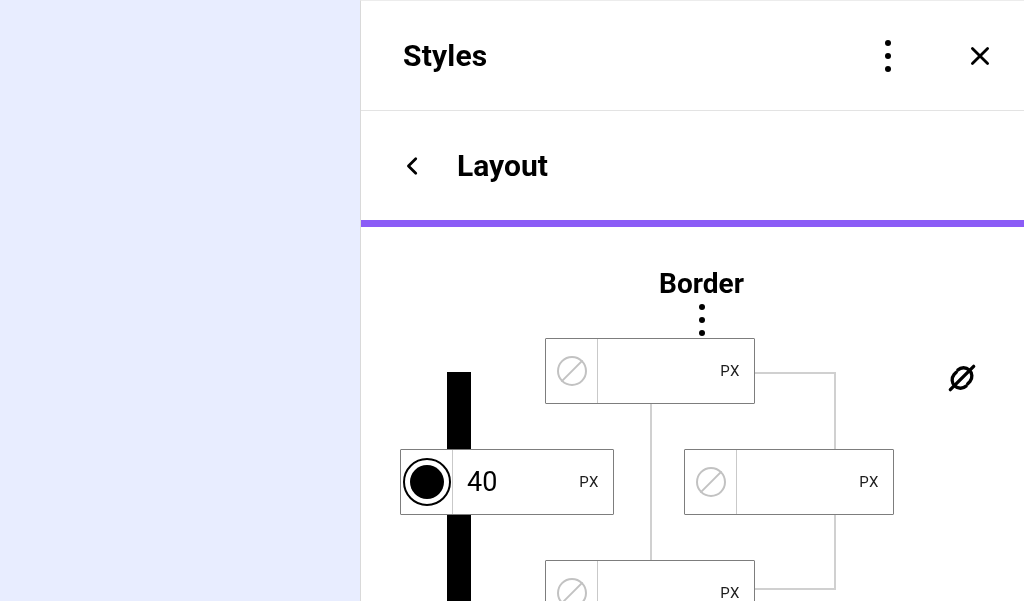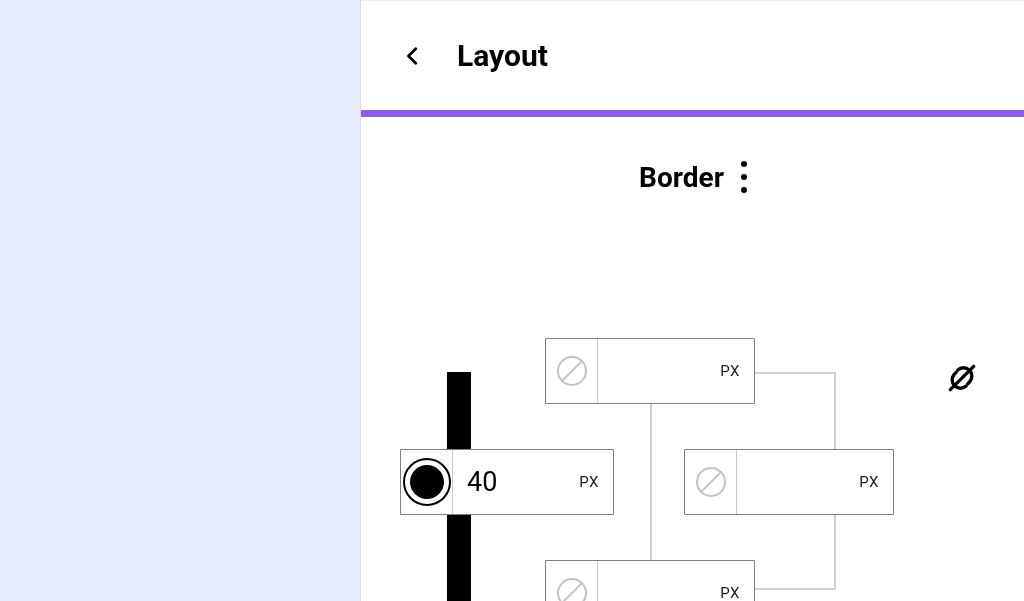--- a/index.html
+++ b/index.html
@@ -27,22 +27,23 @@
   .panel-sub {
     display: flex; align-items: center; gap: 24px;
     height: 116px; padding: 0 24px 0 32px;
     border-bottom: 7px solid #8b5cf6;
   }
   .panel-sub .back-btn { width: 40px; height: 40px; display: inline-flex; align-items: center; justify-content: center; background: transparent; border: none; cursor: pointer; color: #000; }
   .panel-sub .sub-title { font-size: 30px; font-weight: 700; }
 
   
   .section-row {
-    display: flex; align-items: center; justify-content: center;
+    display: flex; align-items: center; justify-content: space-between;
     padding: 40px 24px 18px 42px;
+    flex-direction: column;
   }
   .section-row .section-title { font-size: 28px; font-weight: 700; }
 
   
   .wire { position: absolute; background: #d0d0d0; }
   .wire.h-top    { left: 650px; top: 372px;  width: 184px; height: 2px; }
   .wire.h-bottom { left: 650px; top: 588px;  width: 184px; height: 2px; } 
   .wire.v-left   { left: 650px; top: 372px;  width: 2px; height: 218px; }
   .wire.v-right  { left: 834px; top: 372px;  width: 2px; height: 218px; }
 
@@ -103,20 +104,37 @@
   .kebab span { width: 6px; height: 6px; border-radius: 50%; background: #000; display: block; }
 
 </style>
 </head>
 <body>
 
 <div class="canvas-area"></div>
 
 <aside class="panel">
 
+  <div class="panel-header">
+    <div class="title">Styles</div>
+    <div class="actions">
+      <button class="icon-btn">
+        <span class="kebab">
+            <span></span>
+            <span></span>
+            <span></span>
+          </span>
+      </button>
+      <button class="icon-btn">
+        <svg width="26" height="26" viewBox="0 0 24 24">
+          <path d="M5 5 L19 19 M19 5 L5 19" stroke="#000" stroke-width="2.6" stroke-linecap="round" fill="none"></path>
+        </svg>
+      </button>
+    </div>
+  </div>
 
   <div class="panel-sub">
     <button class="back-btn">
       <svg width="22" height="28" viewBox="0 0 24 24">
         <path d="M15 4 L7 12 L15 20" stroke="#000" stroke-width="3" stroke-linecap="round" stroke-linejoin="round" fill="none"></path>
       </svg>
     </button>
     <div class="sub-title">Layout</div>
   </div>
 

